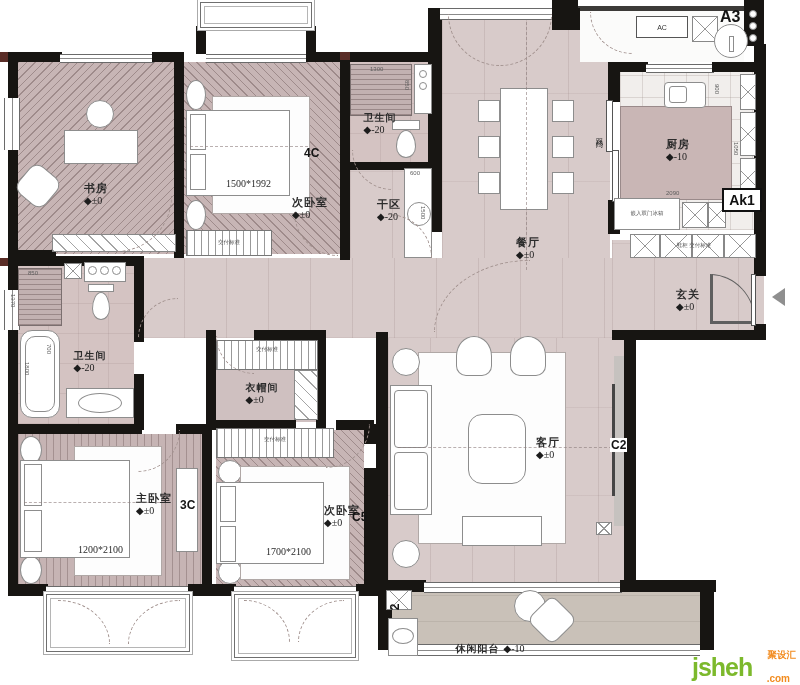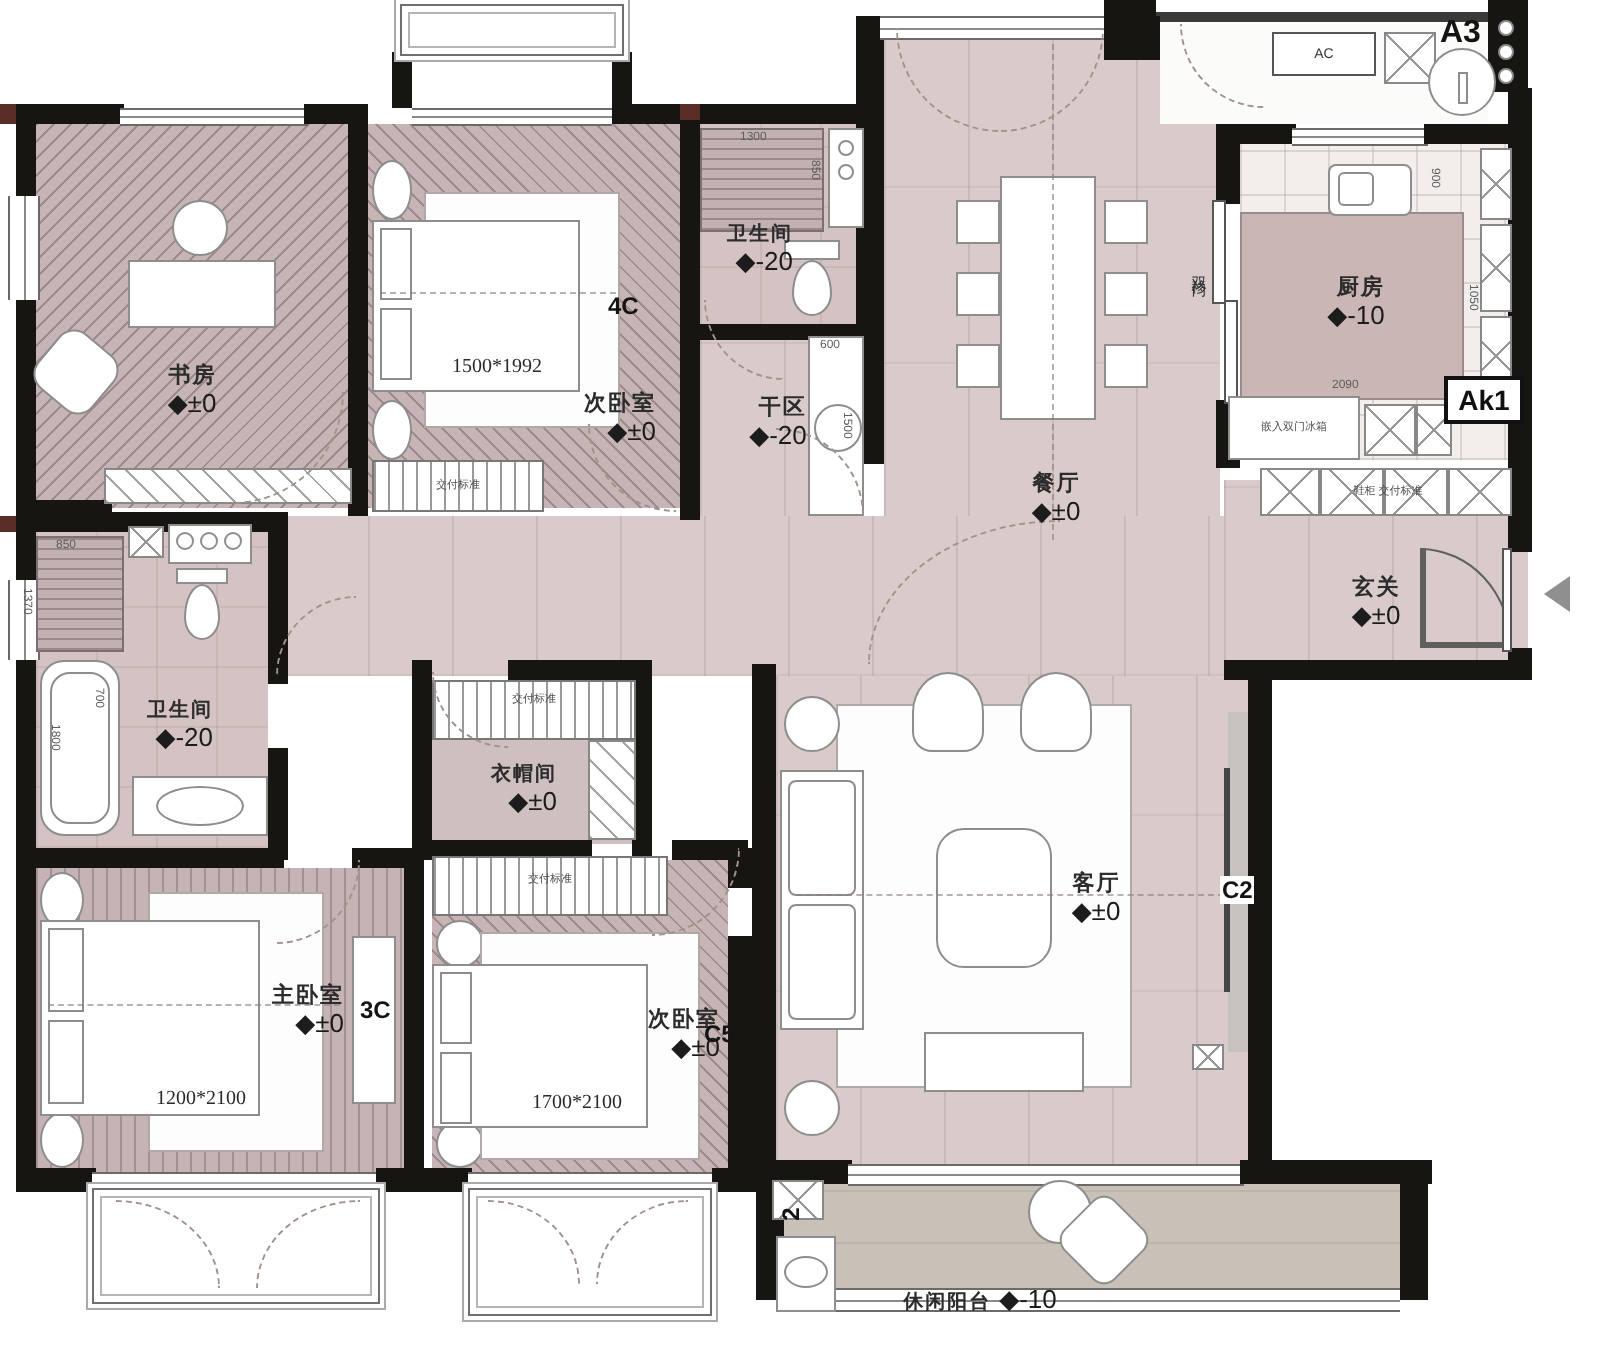--- a/index.html
+++ b/index.html
@@ -56,23 +56,23 @@
   .arc-tl{border-right:none;border-bottom:none;border-top-left-radius:100%;}
   .arc-tr{border-left:none;border-bottom:none;border-top-right-radius:100%;}
   .arc-bl{border-right:none;border-top:none;border-bottom-left-radius:100%;}
   .arc-br{border-left:none;border-top:none;border-bottom-right-radius:100%;}
   .solid{border-style:solid;border-color:#5f5f5f;}
   .leaf{position:absolute;background:#fff;border:1px solid #555;box-sizing:border-box;}
   .axis{position:absolute;opacity:.6;}
   .axis-v{border-left:1px dashed #8d7d7d;}
   .axis-h{border-top:1px dashed #8d7d7d;}
   
-  .rlabel{position:absolute;transform:translateX(-50%);text-align:right;
+  .rlabel{position:absolute;transform:translateX(-50%);text-align:left;
      font-size:11px;font-weight:bold;letter-spacing:1px;color:#2c2c2c;white-space:nowrap;line-height:1.15;}
-  .lvl{font-size:13px;font-weight:normal;letter-spacing:0;color:#1c1c1c;display:block;}
+  .lvl{font-size:10px;font-weight:normal;letter-spacing:0;color:#1c1c1c;display:block;font-family:Liberation Serif, serif;}
   .bedsize{position:absolute;font-size:10px;color:#2a2a2a;white-space:nowrap;font-family:"Liberation Serif",serif;}
   .marker{position:absolute;font-size:12px;font-weight:bold;color:#141414;white-space:nowrap;}
   .dim{position:absolute;font-size:6px;color:#5d5d5d;white-space:nowrap;}
   .dimv{writing-mode:vertical-rl;}
   .note{position:absolute;font-size:5.5px;color:#4f4f4f;white-space:nowrap;transform:translateX(-50%);}
   .vtext{position:absolute;writing-mode:vertical-rl;font-size:7.5px;color:#333;letter-spacing:1px;}
   .acbox{position:absolute;background:#fff;border:1px solid #555;box-sizing:border-box;
      font-size:7px;color:#333;display:flex;align-items:center;justify-content:center;}
   .akbox{position:absolute;background:#fff;border:2px solid #111;box-sizing:border-box;
      font-size:14px;font-weight:bold;color:#111;display:flex;align-items:center;justify-content:center;}
@@ -383,14 +383,19 @@
   <div class="dim" style="left:410px;top:170px">600</div>
   <div class="dim dimv" style="left:420px;top:206px">1500</div>
   <div class="dim dimv" style="left:714px;top:84px">900</div>
   <div class="dim dimv" style="left:733px;top:142px">1050</div>
   <div class="dim" style="left:666px;top:190px">2090</div>
   <div class="dim" style="left:28px;top:270px">850</div>
   <div class="dim dimv" style="left:10px;top:294px">1370</div>
   <div class="dim dimv" style="left:24px;top:362px">1800</div>
   <div class="dim dimv" style="left:46px;top:344px">700</div>
 
+  <div class="logo">
+    <span class="logo-brand">jsheh</span>
+    <span class="logo-cn">聚设汇</span>
+    <span class="logo-tld">.com</span>
+  </div>
 
 </div>
 
 </body></html>

